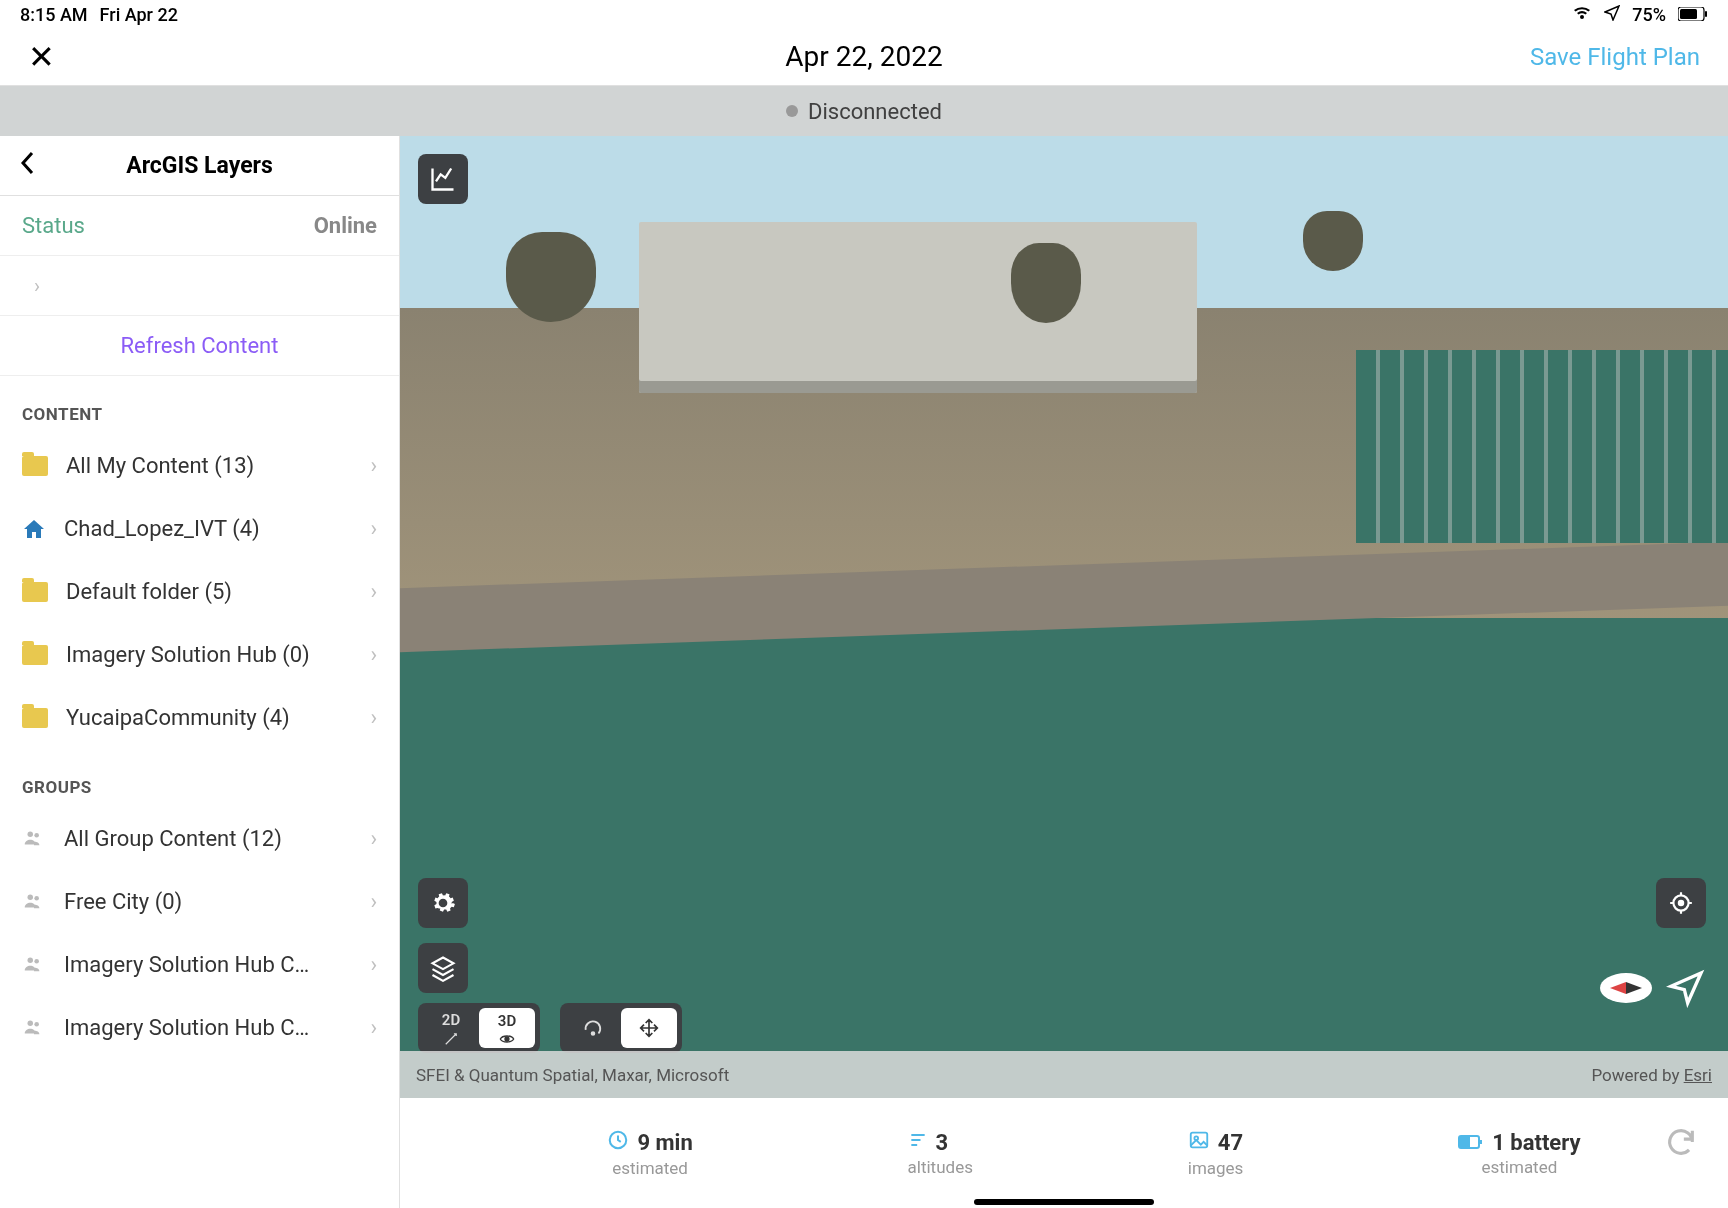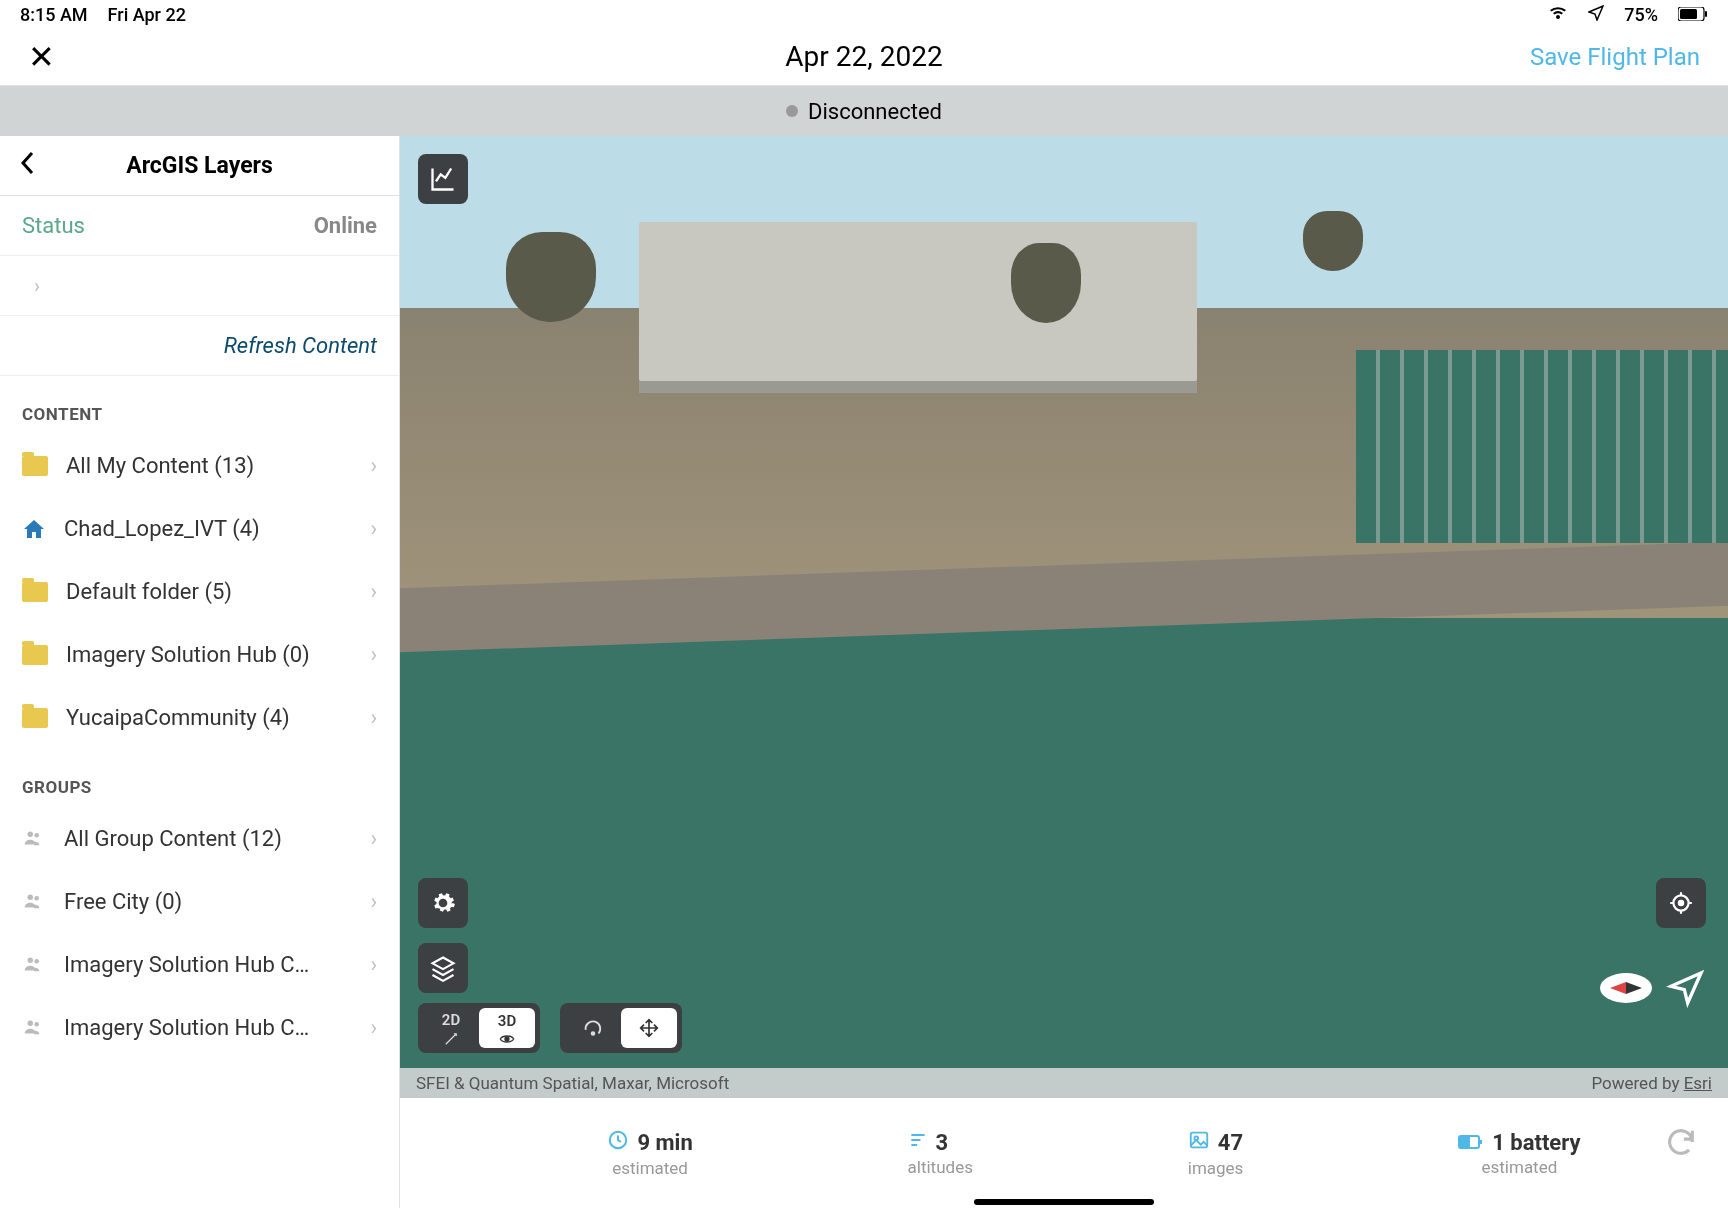--- a/index.html
+++ b/index.html
@@ -1,47 +1,47 @@
 <!DOCTYPE html>
 <html><head>
 <meta charset="utf-8">
 <style>
 * { margin:0; padding:0; box-sizing:border-box; font-family:-apple-system,BlinkMacSystemFont,"Segoe UI",Roboto,sans-serif; }
 html,body { width:1728px; height:1208px; background:#fff; overflow:hidden; }
 
 
 .status-bar { height:28px; display:flex; justify-content:space-between; align-items:center; padding:0 20px; font-size:18px; font-weight:500; }
-.status-left, .status-right { display:flex; gap:20px; align-items:center; }
+.status-left, .status-right { display:flex; gap:12px; align-items:center; }
 
 
 .nav-bar { height:58px; display:flex; align-items:center; justify-content:space-between; padding:0 28px; border-bottom:1px solid #e0e0e0; }
 .nav-title { font-size:28px; font-weight:400; position:absolute; left:50%; transform:translateX(-50%); }
 .nav-close { font-size:32px; font-weight:300; cursor:pointer; }
 .nav-save { color:#4fb8e8; font-size:24px; cursor:pointer; }
 
 
-.conn-bar { height:50px; background:#d1d4d4; display:flex; align-items:center; justify-content:center; font-size:22px; color:#000000; gap:10px; }
+.conn-bar { height:50px; background:#d1d4d4; display:flex; align-items:center; justify-content:center; font-size:22px; color:#404040; gap:10px; }
 .conn-dot { width:12px; height:12px; border-radius:50%; background:#999; }
 
 
 .main { display:flex; height:1072px; }
 .sidebar { width:400px; border-right:1px solid #e0e0e0; overflow-y:auto; background:#fff; }
 .map-area { flex:1; position:relative; background:linear-gradient(to bottom,#bcdcec 0%,#bcdcec 15%,#3a6f5e 15%,#3a6f5e 100%); }
 
 
 .side-head { display:flex; align-items:center; height:60px; padding:0 20px; border-bottom:1px solid #e0e0e0; }
 .side-back { font-size:28px; margin-right:24px; cursor:pointer; }
 .side-title { font-size:23px; font-weight:700; flex:1; text-align:center; margin-right:40px; }
 
 .row { display:flex; align-items:center; height:60px; padding:0 22px; border-bottom:1px solid #eee; font-size:22px; cursor:pointer; }
 .row .label { flex:1; color:#333; }
 .row .value { color:#888;font-weight:bold; }
 .row .chev { color:#c0c0c0; font-size:20px; margin-left:12px; }
 .status-row .label { color:#59a88a; }
-.refresh-row .label { text-align:right; color:#0c4a6e;font-style:italic; }
+.refresh-row .label { text-align:center; color:#8b5cf6; }
 
 .section-head { padding:28px 22px 10px; font-size:17px; font-weight:700; color:#555; letter-spacing:0.5px; }
 
 .content-row { display:flex; align-items:center; height:63px; padding:0 22px; font-size:22px; color:#333; cursor:pointer; gap:18px; }
 .content-row .chev { color:#c0c0c0; margin-left:auto; }
 .folder-icon { width:26px; height:20px; background:#e8c84f; border-radius:2px; position:relative; }
 .folder-icon::before { content:""; position:absolute; top:-4px; left:0; width:12px; height:4px; background:#e8c84f; border-radius:2px 2px 0 0; }
 .home-icon { width:24px; height:24px; }
 .home-icon svg { fill:#2a7ab9; }
 .group-icon { width:24px; height:24px; color:#bbb; }
@@ -59,21 +59,21 @@
 .toggle-seg.active { background:#fff; color:#333; }
 
 .cam-toggle { position:absolute; left:160px; bottom:155px; display:flex; background:#3d4043; border-radius:8px; padding:5px; }
 
 
 .compass { position:absolute; right:22px; bottom:200px; display:flex; gap:14px; align-items:center; }
 .compass-rose { width:52px; height:30px; background:#fff; border-radius:50%; }
 .compass-arrow { width:40px; height:40px; color:#fff; }
 
 
-.attr { position:absolute; bottom:110px; left:0; right:0; height:30px; background:rgba(220,220,220,0.85); display:flex; align-items:center; justify-content:space-between; padding:0 16px; font-size:17px; color:#555; }
+.attr { position:absolute; bottom:110px; left:0; right:0; height:47px; background:rgba(220,220,220,0.85); display:flex; align-items:center; justify-content:space-between; padding:0 16px; font-size:17px; color:#555; }
 .attr a { color:#555; text-decoration:underline; }
 
 
 .stats { position:absolute; bottom:0; left:0; right:0; height:110px; background:#fff; display:flex; align-items:center; justify-content:space-around; padding:0 40px 0 100px; }
 .stat { text-align:center; }
 .stat-top { display:flex; align-items:center; gap:8px; font-size:22px; color:#333; }
 .stat-top .ico { color:#4fb8e8; }
 .stat-top b { font-weight:700; }
 .stat-sub { font-size:17px; color:#999; margin-top:2px; }
 .refresh-bottom { position:absolute; right:30px; bottom:40px; color:#bbb; font-size:36px; cursor:pointer; }

